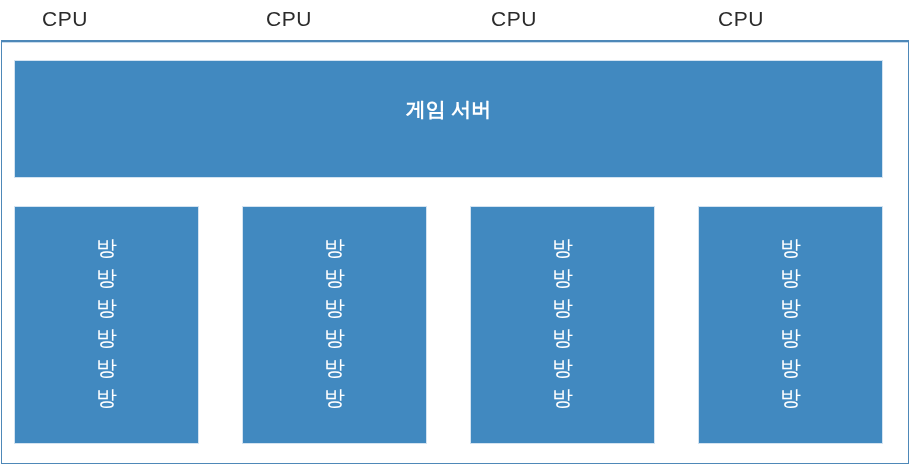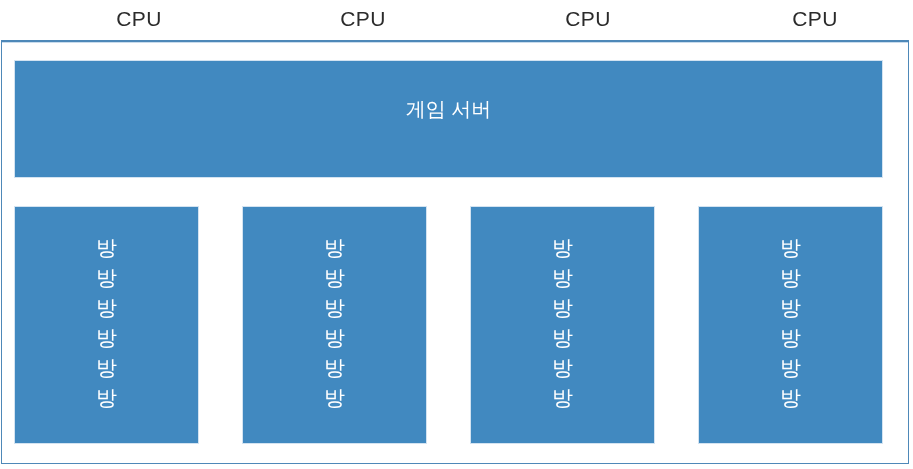--- a/index.html
+++ b/index.html
@@ -21,21 +21,21 @@
     left: 0;
     top: 0;
     width: 913px;
     height: 40px;
   }
   .cpu-label {
     position: absolute;
     top: 6px;
     width: 120px;
     margin-left: -60px;
-    text-align: right;
+    text-align: left;
     font-size: 21px;
     line-height: 26px;
     color: #2b2b2b;
     letter-spacing: 0.5px;
     white-space: nowrap;
   }
 
   
   #diagram-frame {
     position: absolute;
@@ -65,20 +65,21 @@
     top: 17px;
     width: 869px;
     height: 118px;
     box-sizing: border-box;
     background: #4189c0;
     border: 1px solid #d3e3f1;
     display: flex;
     flex-direction: column;
     align-items: center;
     justify-content: center;
+    font-weight: bold;
   }
   #server-bar .srv-line {
     color: #ffffff;
     font-size: 20px;
     line-height: 22px;
     text-align: center;
     white-space: nowrap;
   }
   #server-bar .srv-line.primary { margin-bottom: 20px; }
 

